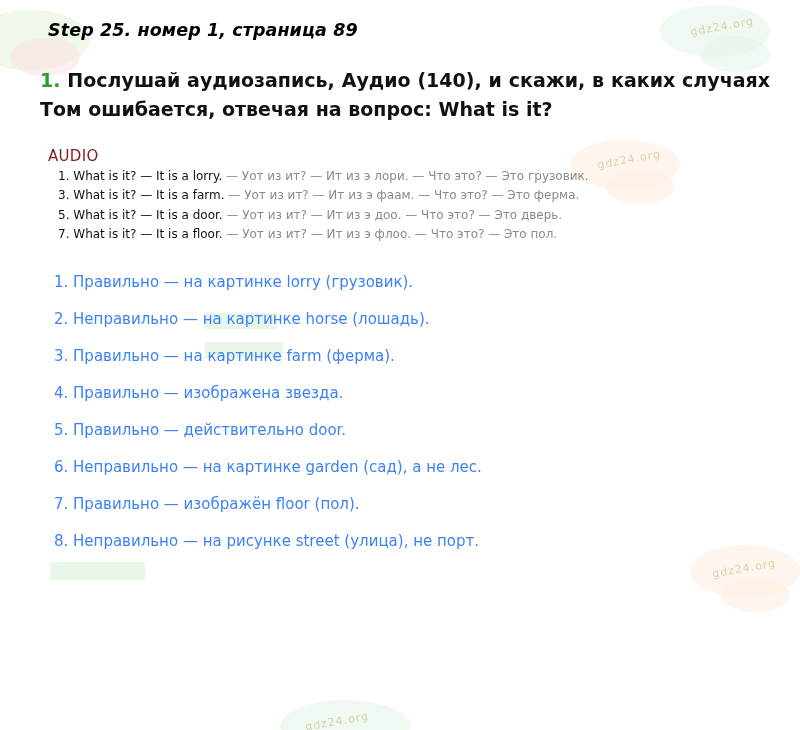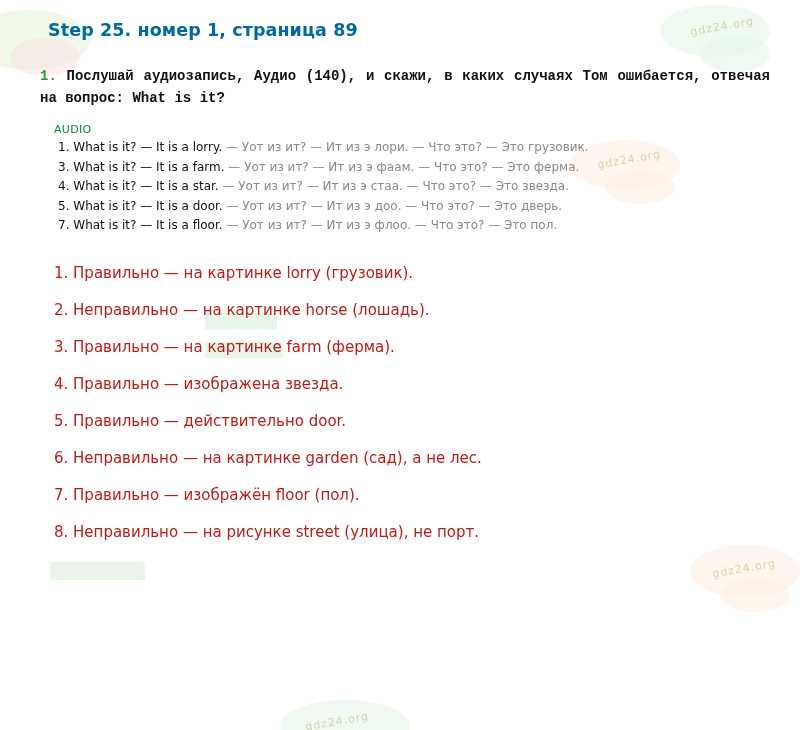--- a/index.html
+++ b/index.html
@@ -42,65 +42,65 @@
     z-index: 1;
   }
   .wm-green { background: #e3f3d8; }
   .wm-pink  { background: #fbe2e2; }
   .wm-peach { background: #fdece0; }
   .wm-mint  { background: #e2f4e8; }
 
   .content { position: relative; z-index: 2; }
 
   h1.step-title {
-    color: #0369a1;
+    color: #000000;
     font-size: 17.5px;
     font-weight: bold;
     margin: 6px 0 26px 8px;
     letter-spacing: 0.1px;
+    font-style: italic;
   }
 
   .task {
     color: #111111;
-    font-size: 14px;
+    font-size: 19px;
     font-weight: bold;
     line-height: 1.55;
-    margin: 0 0 14px 0;
+    margin: 0 0 22px 0;
     text-align: justify;
     text-justify: inter-word;
-    font-family: Liberation Mono, monospace;
   }
   .task .num {
     color: #2e9b2e;
     font-weight: bold;
   }
 
   .audio-label {
-    color: #15803d;
-    font-size: 11px;
-    margin: 0 0 2px 14px;
+    color: #7f1d1d;
+    font-size: 15px;
+    margin: 0 0 2px 8px;
     letter-spacing: 0.3px;
   }
 
   .line {
     font-size: 12px;
     line-height: 1.62;
     color: #111111;
     margin: 0;
     text-indent: 18px;
   }
   .line .ru {
     color: #8a8a8a;
   }
 
   .answers {
     margin-top: 30px;
   }
   .answer {
-    color: #b91c1c;
+    color: #3b82f6;
     font-size: 15px;
     line-height: 1.0;
     margin: 0 0 22px 0;
     text-indent: 14px;
   }
 
   
   .hl {
     position: absolute;
     background: #dff3df;
@@ -146,24 +146,20 @@
     <div>
       <p class="line">
         <span>1. What is it? — It is a lorry.</span>
         <span class="ru">— Уот из ит? — Ит из э лори. — Что это? — Это грузовик.</span>
       </p>
       <p class="line">
         <span>3. What is it? — It is a farm.</span>
         <span class="ru">— Уот из ит? — Ит из э фаам. — Что это? — Это ферма.</span>
       </p>
       <p class="line">
-        <span>4. What is it? — It is a star.</span>
-        <span class="ru">— Уот из ит? — Ит из э стаа. — Что это? — Это звезда.</span>
-      </p>
-      <p class="line">
         <span>5. What is it? — It is a door.</span>
         <span class="ru">— Уот из ит? — Ит из э доо. — Что это? — Это дверь.</span>
       </p>
       <p class="line">
         <span>7. What is it? — It is a floor.</span>
         <span class="ru">— Уот из ит? — Ит из э флоо. — Что это? — Это пол.</span>
       </p>
     </div>
 
     <div class="answers">

